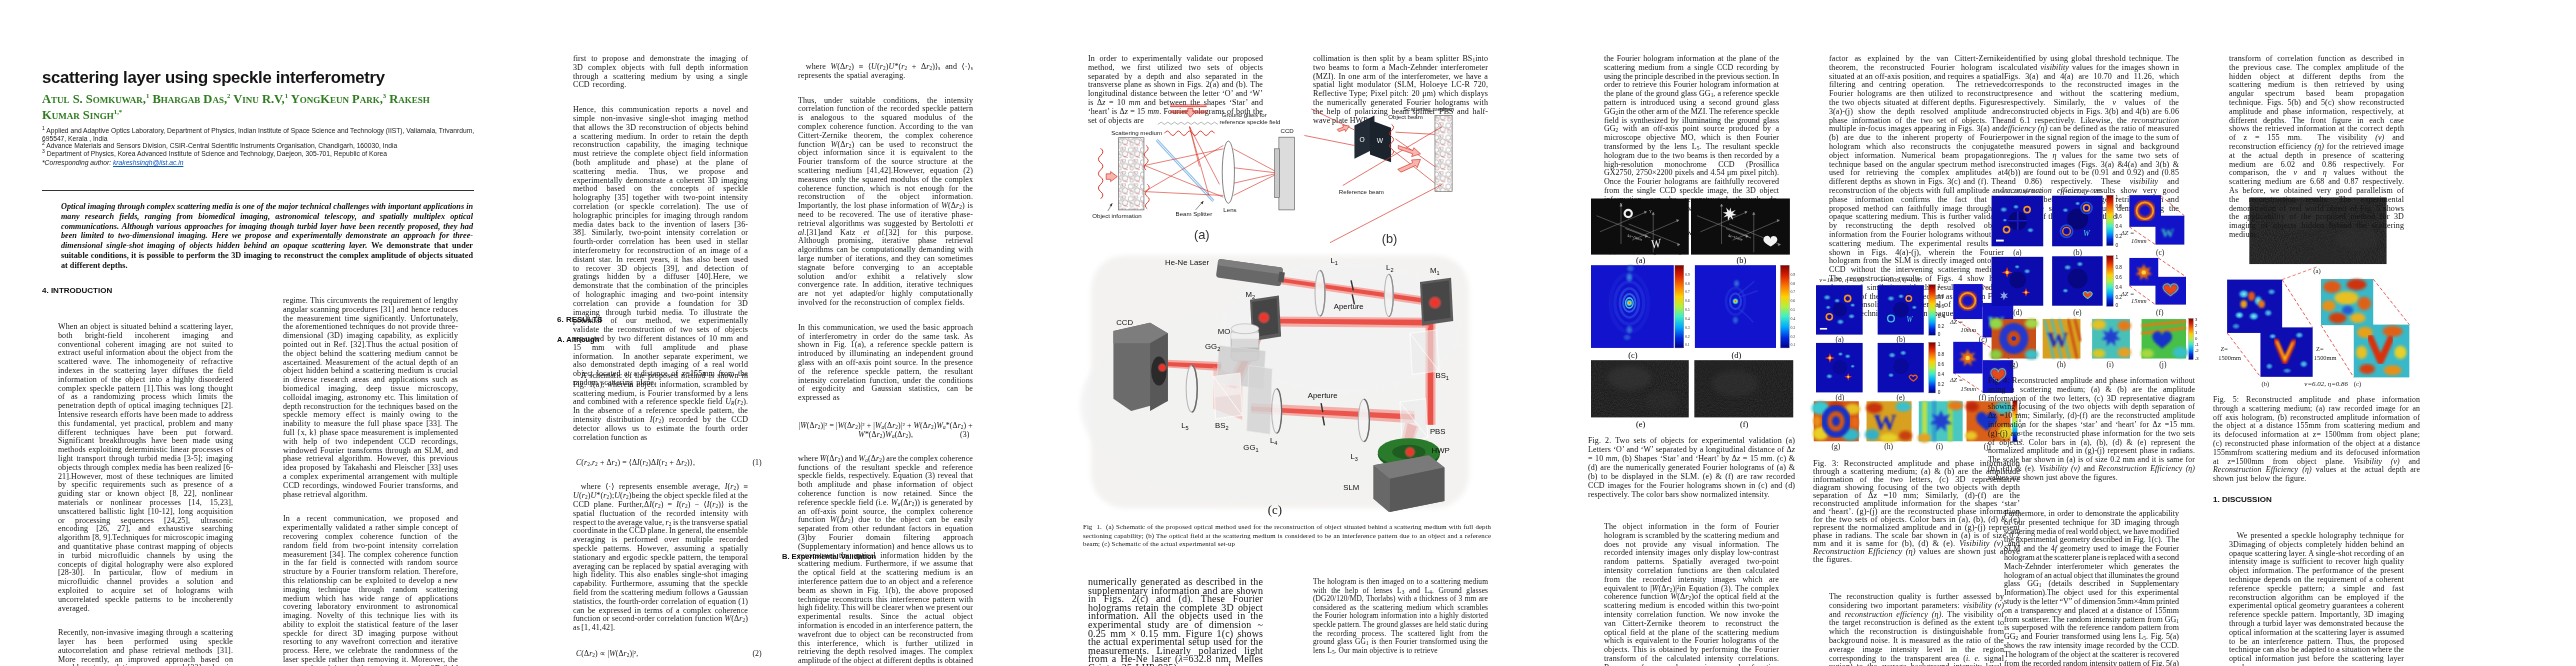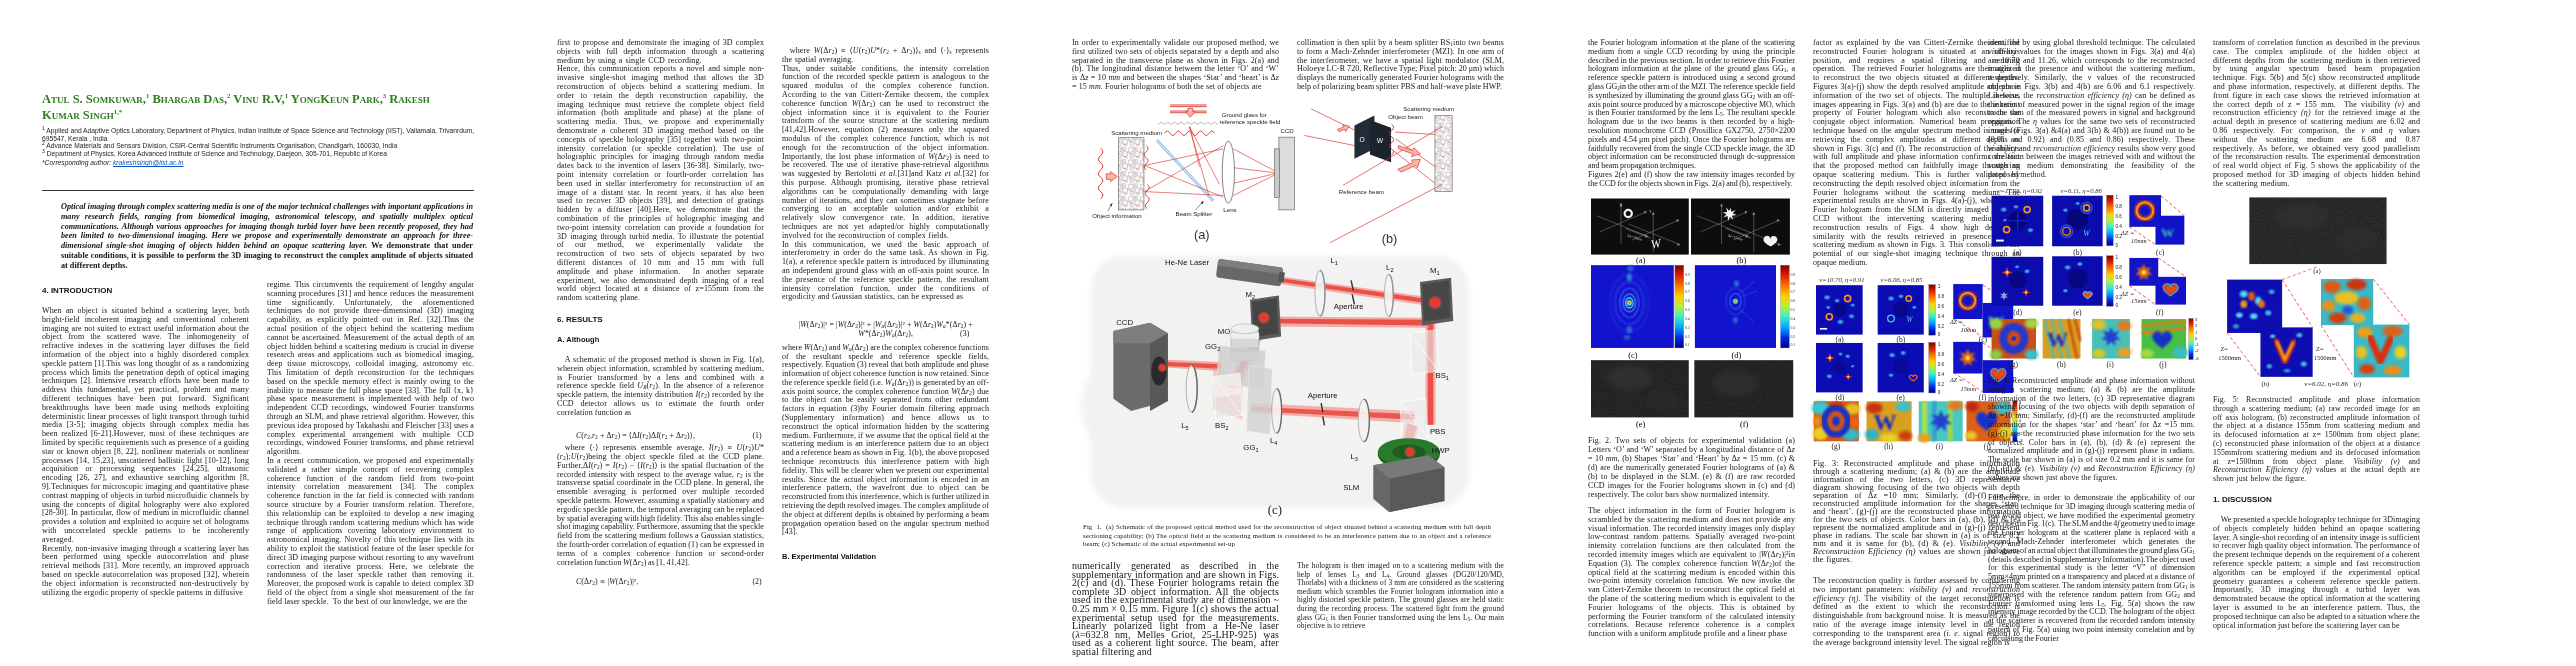--- a/index.html
+++ b/index.html
@@ -1,21 +1,21 @@
 <!DOCTYPE html>
 <html style="font-size:9px"><head>
 <meta charset="utf-8">
 <style>
 html,body{margin:0;padding:0;background:#fff}
 #sheet{position:relative;width:2576px;height:667px;background:#ffffff;overflow:hidden;
   font-family:"Liberation Serif",serif;color:#1a1a1a}
 .page{position:absolute;top:0;width:515px;height:667px}
 .abs{position:absolute}
 .col{position:absolute;width:207px;text-align:justify;font:8px/8.8px "Liberation Serif",serif;letter-spacing:0.1px;color:#161616}
-.col p{margin:0;padding:0}
+.col p{margin:16px;padding:0}
 .col p.ind{text-indent:7.8px}
 h3{font:bold 8px/10px "Liberation Sans",sans-serif;color:#111;margin:0}
 h4{font:bold 7.5px/9.4px "Liberation Sans",sans-serif;color:#111;margin:0}
 .eq{position:relative;font:7.8px/9px "Liberation Serif",serif;text-align:left;margin:3.3px 0 3.3px 19px}
 .eq i{font-family:"Liberation Serif"}
 .eq .eno{position:absolute;right:2.2px;font-style:normal}
 sup{font-size:5px;line-height:0}
 sub{font-size:5.3px;line-height:0;vertical-align:-1.1px}
 .cap{position:absolute;text-align:justify;font:8px/9px "Liberation Serif",serif;letter-spacing:0.1px;color:#161616}
 </style>
@@ -72,20 +72,21 @@
       <circle cx="15" cy="3" r="3.2" fill="#f4eeee" stroke="#888" stroke-width="0.7"></circle>
       <circle cx="17" cy="13" r="5" fill="#fbf7f7" stroke="#707070" stroke-width="0.8"></circle>
       <circle cx="7" cy="17" r="3.6" fill="#f6efef" stroke="#808080" stroke-width="0.7"></circle>
       <circle cx="12" cy="9" r="2" fill="#eee" stroke="#909090" stroke-width="0.6"></circle>
       <path d="M0 11 L8 14 M14 18 L22 20 M10 0 L13 5" stroke="#c33" stroke-width="0.7" fill="none"></path>
     </pattern>
   </defs>
 </svg>
 
 <div class="page" style="left:0">
+  <div class="abs" style="left:42px;top:67px;font:bold 16.7px/21.4px 'Liberation Sans',sans-serif;color:#151515;letter-spacing:-0.3px">scattering layer using speckle interferometry</div>
   <div class="abs" style="left:42px;top:91px;width:456px;font:bold 12.5px/16px 'Liberation Serif',serif;font-variant:small-caps;color:#2e7d1f">Atul S. Somkuwar,<sup style="font-size:6.7px">1</sup> Bhargab Das,<sup style="font-size:6.7px">2</sup> Vinu R.V,<sup style="font-size:6.7px">1</sup> YongKeun Park,<sup style="font-size:6.7px">3</sup> Rakesh<br>Kumar Singh<sup style="font-size:6.7px">1,*</sup></div>
   <div class="abs" style="left:42px;top:127px;width:439px;font:6.7px/7.6px 'Liberation Sans',sans-serif;color:#1c1c1c">
     <div><sup>1</sup> Applied and Adaptive Optics Laboratory, Department of Physics, Indian Institute of Space Science and Technology (IIST), Valiamala, Trivanrdum, 695547, Kerala , India</div>
     <div><sup>2</sup> Advance Materials and Sensors Division, CSIR-Central Scientific Instruments Organisation, Chandigarh, 160030, India</div>
     <div><sup>3</sup> Department of Physics, Korea Advanced Institute of Science and Technology, Daejeon, 305-701, Republic of Korea</div>
     <div style="font-style:italic;margin-top:1.7px">*Corresponding author: <span style="color:#0757c3;text-decoration:underline">krakeshsingh@iist.ac.in</span></div>
   </div>
   <div class="abs" style="left:42px;top:190px;width:432px;border-top:0.9px solid #333"></div>
   <div class="abs" style="left:61px;top:202px;width:412px;text-align:justify;font:bold italic 8.2px/9.8px 'Liberation Serif',serif;color:#141414">Optical imaging through complex scattering media is one of the major technical challenges with important applications in many research fields, ranging from biomedical imaging, astronomical telescopy, and spatially multiplex optical communications. Although various approaches for imaging though turbid layer have been recently proposed, they had been limited to two-dimensional imaging. Here we propose and experimentally demonstrate an approach for three-dimensional single-shot imaging of objects hidden behind an opaque scattering layer. <span style="font-style:normal">We demonstrate that under suitable conditions, it is possible to perform the 3D imaging to reconstruct the complex amplitude of objects situated at different depths.</span></div>
 

